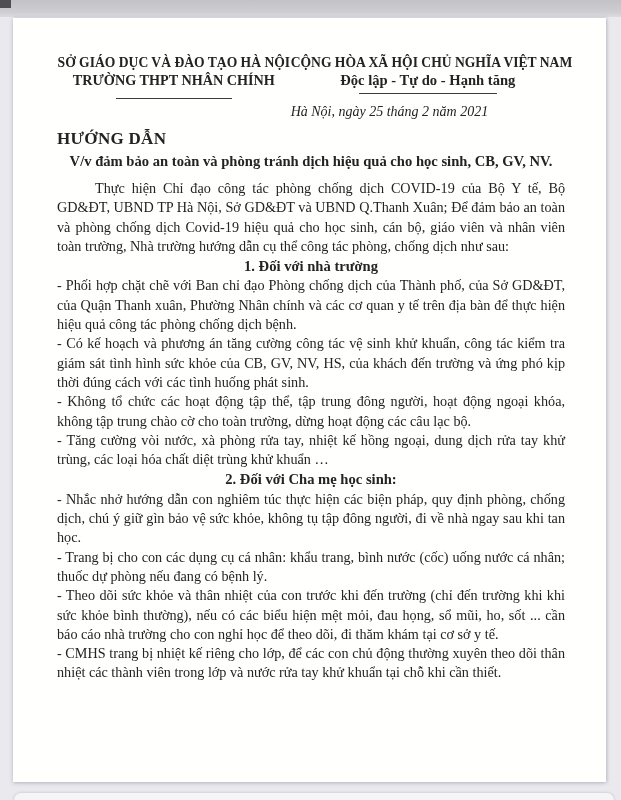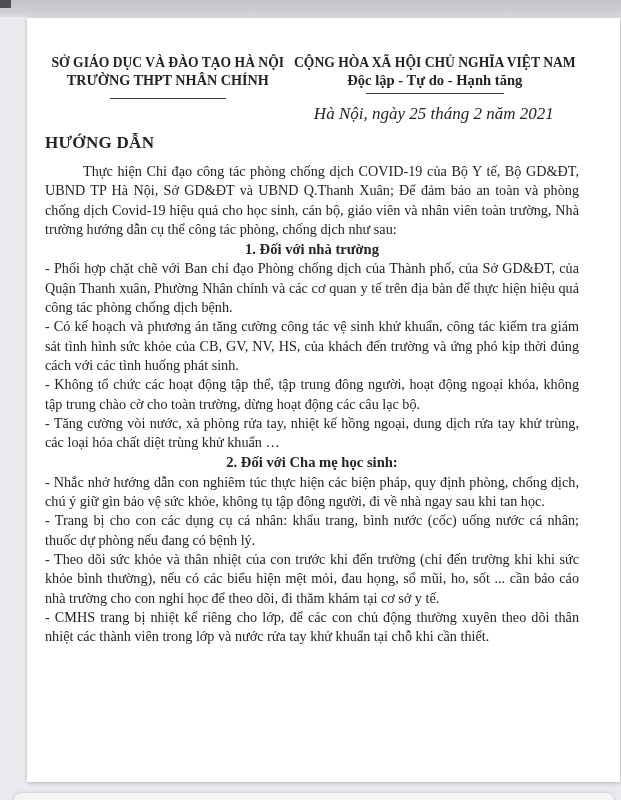--- a/index.html
+++ b/index.html
@@ -23,26 +23,26 @@
     background: linear-gradient(180deg, #c2c2c7 0%, #cecdd2 70%, #dcdce0 100%);
   }
   .corner-mark {
     position: absolute;
     left: 0; top: 0;
     width: 11px; height: 8px;
     background: #4e4e53;
   }
   .doc-page {
     position: absolute;
-    left: 27px; top: 18px;
+    left: 13px; top: 18px;
     width: 593px; height: 764px;
     background: #fffffe;
     box-shadow: 0 1px 4px rgba(60,60,70,0.25), 1px 0 3px rgba(60,60,70,0.12);
     box-sizing: border-box;
-    padding: 36px 41px 0 18px;
+    padding: 36px 41px 0 44px;
     color: #232324;
     overflow: hidden;
   }
   .next-page-hint {
     position: absolute;
     left: 14px; top: 793px;
     width: 600px; height: 14px;
     background: #f5f5f7;
     border-radius: 7px 7px 0 0;
     box-shadow: 0 0 3px rgba(60,60,70,0.25);
@@ -78,22 +78,22 @@
   }
   .rule {
     height: 1px;
     background: #3c3c3e;
     margin: 6px auto 0 auto;
   }
   .rule-left { width: 116px; margin-top: 9px; }
   .rule-right { width: 138px; margin-top: 4px; }
   .date-line {
     font-style: italic;
-    font-size: 17px;
-    text-align: center;
+    font-size: 14px;
+    text-align: left;
     margin-top: 10px;
     padding-right: 2px;
     white-space: nowrap;
   }
   
   .doc-title {
     text-align: left;
     font-weight: bold;
     font-size: 17px;
     margin-top: 9px;
@@ -145,20 +145,21 @@
       </div>
       <div class="header-right">
         <div class="nat-line1">CỘNG HÒA XÃ HỘI CHỦ NGHĨA VIỆT NAM</div>
         <div class="nat-line2">Độc lập - Tự do - Hạnh tăng</div>
         <div class="rule rule-right"></div>
         <div class="date-line">Hà Nội, ngày 25 tháng 2  năm 2021</div>
       </div>
     </div>
 
     <div class="doc-title">HƯỚNG DẪN</div>
+    <div class="doc-subtitle">V/v đảm bảo an toàn và phòng tránh dịch hiệu quả cho học sinh, CB, GV, NV.</div>
 
     <p class="intro">Thực hiện Chỉ đạo công tác phòng chống dịch COVID-19 của Bộ Y tế, Bộ GD&amp;ĐT, UBND TP Hà Nội, Sở GD&amp;ĐT và UBND Q.Thanh Xuân; Để đảm bảo an toàn và phòng chống dịch Covid-19 hiệu quả cho học sinh, cán bộ, giáo viên và nhân viên toàn trường, Nhà trường hướng dẫn cụ thể công tác phòng, chống dịch như sau:</p>
 
     <div class="section-heading">1. Đối với nhà trường</div>
     <p class="li">- Phối hợp chặt chẽ với Ban chỉ đạo Phòng chống dịch của Thành phố, của Sở GD&amp;ĐT, của Quận Thanh xuân, Phường Nhân chính và các cơ quan y tế trên địa bàn để thực hiện hiệu quả công tác phòng chống dịch bệnh.</p>
     <p class="li">- Có kế hoạch và phương án tăng cường công tác vệ sinh khử khuẩn, công tác kiểm tra giám sát tình hình sức khỏe của CB, GV, NV, HS, của khách đến trường và ứng phó kịp thời đúng cách với các tình huống phát sinh.</p>
     <p class="li">- Không tổ chức các hoạt động tập thể, tập trung đông người, hoạt động ngoại khóa, không tập trung chào cờ cho toàn trường, dừng hoạt động các câu lạc bộ.</p>
     <p class="li">- Tăng cường vòi nước, xà phòng rửa tay, nhiệt kế hồng ngoại, dung dịch rửa tay khử trùng, các loại hóa chất diệt trùng khử khuẩn …</p>
 
     <div class="section-heading">2. Đối với Cha mẹ học sinh:</div>

